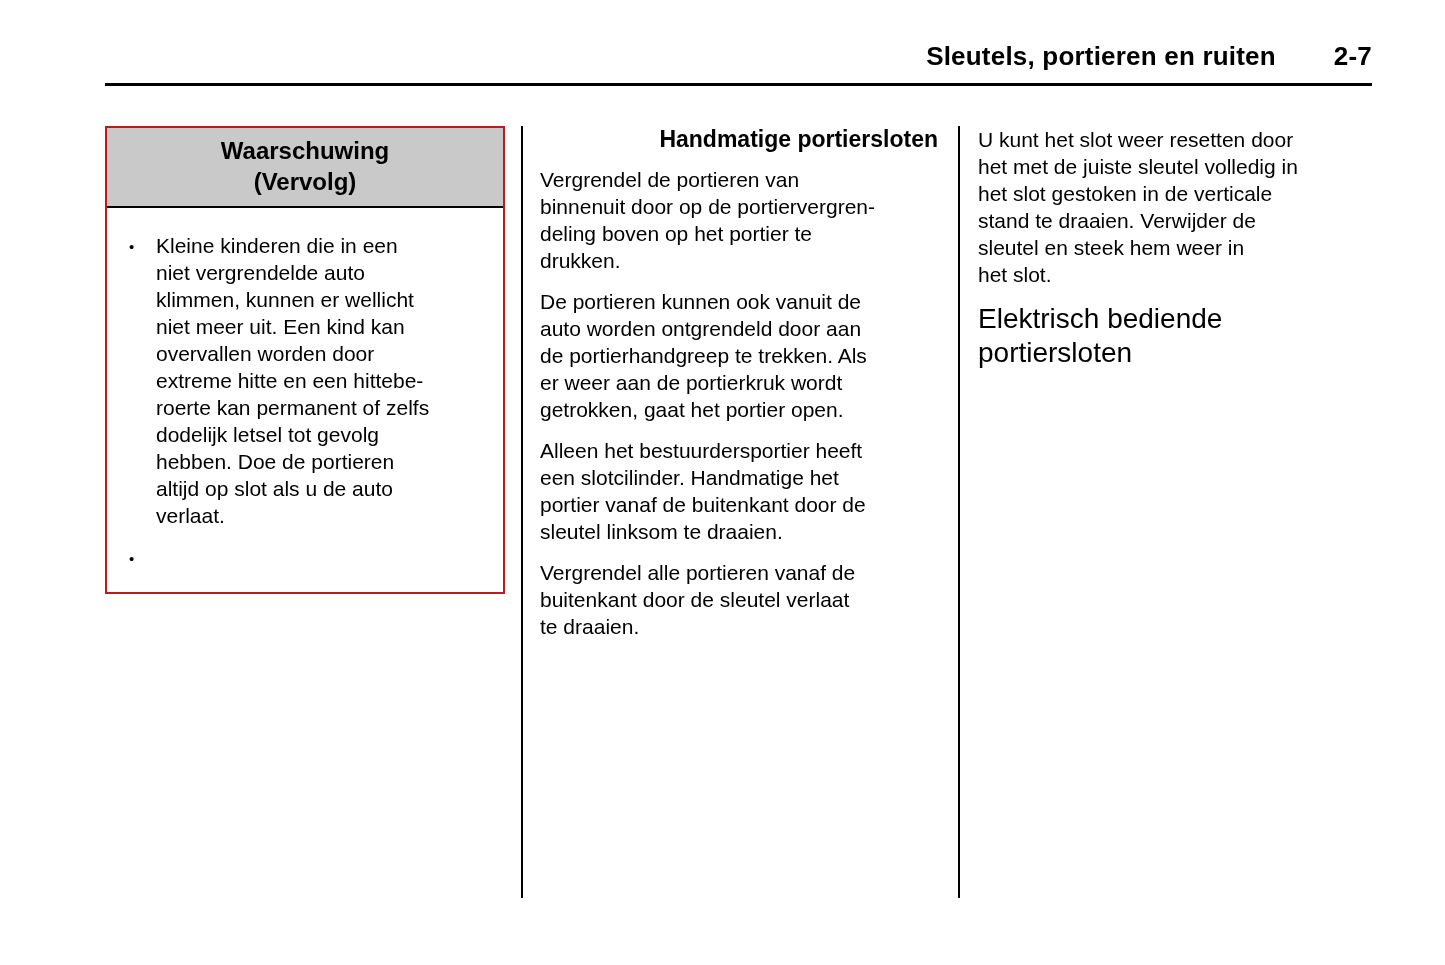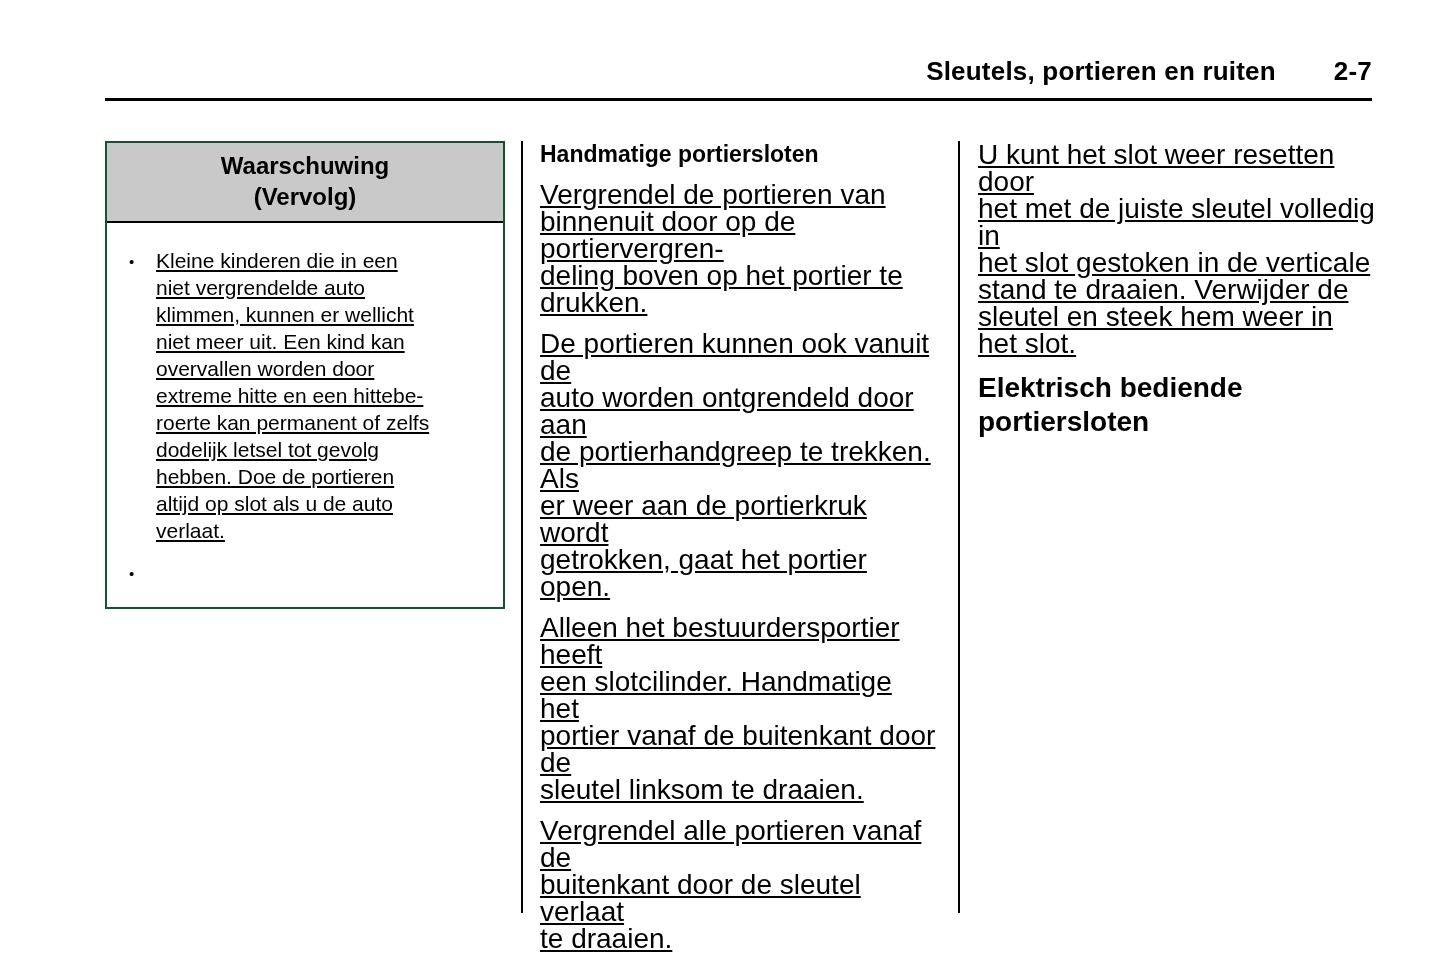--- a/index.html
+++ b/index.html
@@ -6,57 +6,57 @@
   html,body { background:#ffffff; }
   body {
     width:1445px; height:965px;
     font-family:"Liberation Sans", sans-serif;
     color:#000;
     overflow:hidden;
   }
   .page { width:1445px; height:965px; position:relative; }
 
   
-  .page-header { margin:0 73px 0 105px; padding-top:56px; }
+  .page-header { margin:0 73px 0 105px; padding-top:41px; }
   .header-text {
     display:flex; justify-content:flex-end; align-items:baseline;
     gap:58px; font-weight:bold; font-size:26px; letter-spacing:0.2px;
   }
   .header-rule { height:3px; background:#000; margin-top:11px; }
 
   
   .columns { display:flex; margin-left:105px; margin-top:40px; align-items:flex-start; }
   .divider { width:2px; height:772px; background:#000; flex:none; }
   .divider.d1 { margin:0 17px 0 16px; }
   .divider.d2 { margin:0 18px 0 20px; }
 
   .col1 { width:400px; flex:none; }
   .col2 { width:398px; flex:none; }
   .col3 { width:398px; flex:none; }
 
   
-  .warning-box { border:2px solid #14532d; }
+  .warning-box { border:2px solid #b91c1c; }
   .warning-header {
     background:#c9c9c9;
     border-bottom:2px solid #000;
     text-align:center; font-weight:bold;
     font-size:24px; line-height:31px;
     padding:7px 0 9px;
     white-space:pre-line;
   }
   .warning-body { padding:24px 10px 20px 22px; }
   .bullet-item { display:flex; margin-bottom:15px; font-size:21px; line-height:27px; }
   .bullet-item:last-child { margin-bottom:0; }
   .bullet { width:27px; flex:none; font-size:15px; line-height:27px; padding-top:1px; }
-  .bullet-text { white-space:pre-line;text-decoration:underline; }
+  .bullet-text { white-space:pre-line; }
 
   
-  .body-par { font-size:28px; line-height:27px; white-space:pre-line; margin:0 0 14px;text-decoration:underline; }
-  .heading-sm { font-size:23px; font-weight:bold; margin:0 0 13px; }
-  .heading-lg { font-size:28px; line-height:34px; font-weight:bold; margin:14px 0 32px; white-space:pre-line; }
+  .body-par { font-size:21px; line-height:27px; white-space:pre-line; margin:0 0 14px; }
+  .heading-sm { font-size:23px; font-weight:bold; margin:0 0 13px;text-align:right; }
+  .heading-lg { font-size:28px; line-height:34px; font-weight:normal; margin:14px 0 32px; white-space:pre-line; }
 </style>
 </head>
 <body>
 
 <div class="page">
 
   <header class="page-header">
     <div class="header-text">
       <span>Sleutels, portieren en ruiten</span>
       <span>2-7</span>

